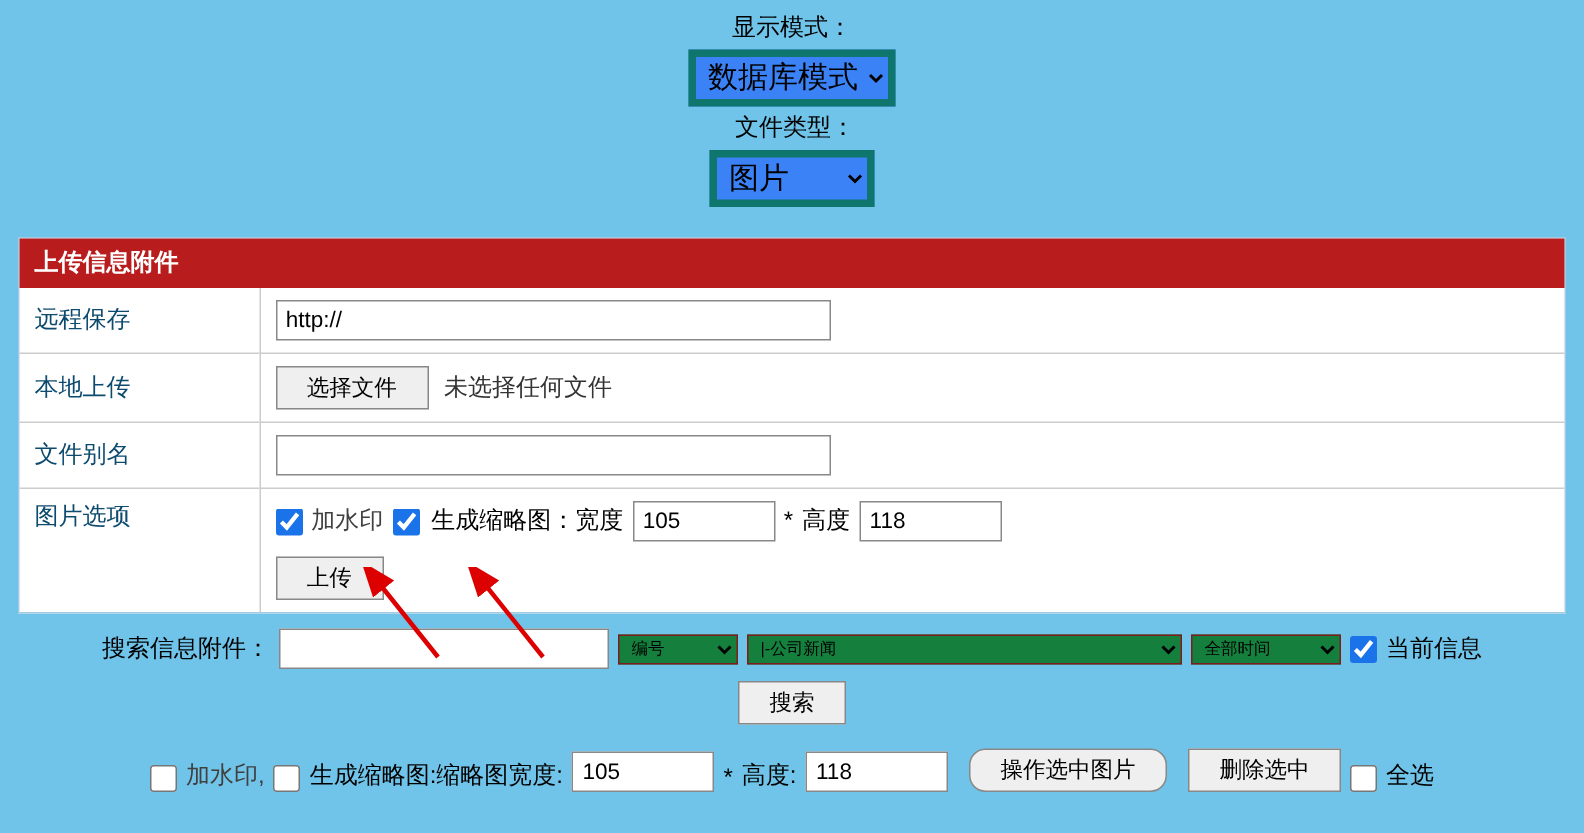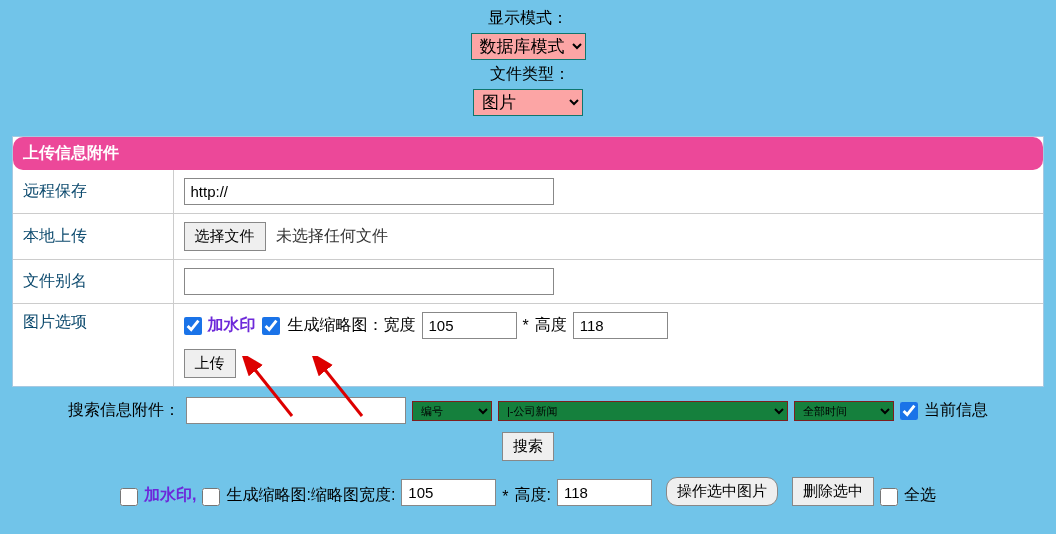--- a/index.html
+++ b/index.html
@@ -9,42 +9,41 @@
       background: #71c4e9;
       padding: 8px 12px;
       display: flex;
       align-items: center;
       gap: 4px;
       flex-direction: column;
     }
     .topbar label { color: #000; }
     .topbar select {
       padding: 2px 4px;
-      font-size: 17px;
-      background: #fca5a5;
-      border: 1px solid #0f766e;
+      font-size: 20px;
+      background: #3b82f6;
+      border: 5px solid #0f766e;
     }
     
     .main-frame {
       background: #71c4e9;
       padding: 12px;
     }
     
     .panel {
       border: 1px solid #a6c9e2;
       background: #fff;
     }
     
     .panel-header {
-      background: #ec4899;
+      background: #b91c1c;
       color: #fff;
       font-weight: bold;
       padding: 6px 10px;
       font-size: 16px;
-      border-radius: 10px;
     }
     
     .form-table {
       width: 100%;
       border-collapse: collapse;
     }
     .form-table td {
       padding: 8px 10px;
       border-top: 1px solid #ccc;
       vertical-align: middle;
@@ -62,28 +61,28 @@
     input[type="text"] {
       padding: 4px 6px;
       font-size: 15px;
       border: 1px solid #888;
     }
     .wide-input { width: 370px; }
     .small-input { width: 95px; }
     .med-input { width: 95px; }
     
     button, .file-btn {
-      padding: 4px 10px;
+      padding: 4px 20px;
       font-size: 15px;
       background: #efefef;
       border: 1px solid #888;
       cursor: pointer;
     }
     
-    .link-text { color: #6d28d9; font-weight: bold; }
+    .link-text { color: #404040; }
     
     input[type="checkbox"] {
       width: 18px;
       height: 18px;
       vertical-align: middle;
       accent-color: #1a73e8;
     }
     
     .option-row {
       display: flex;

